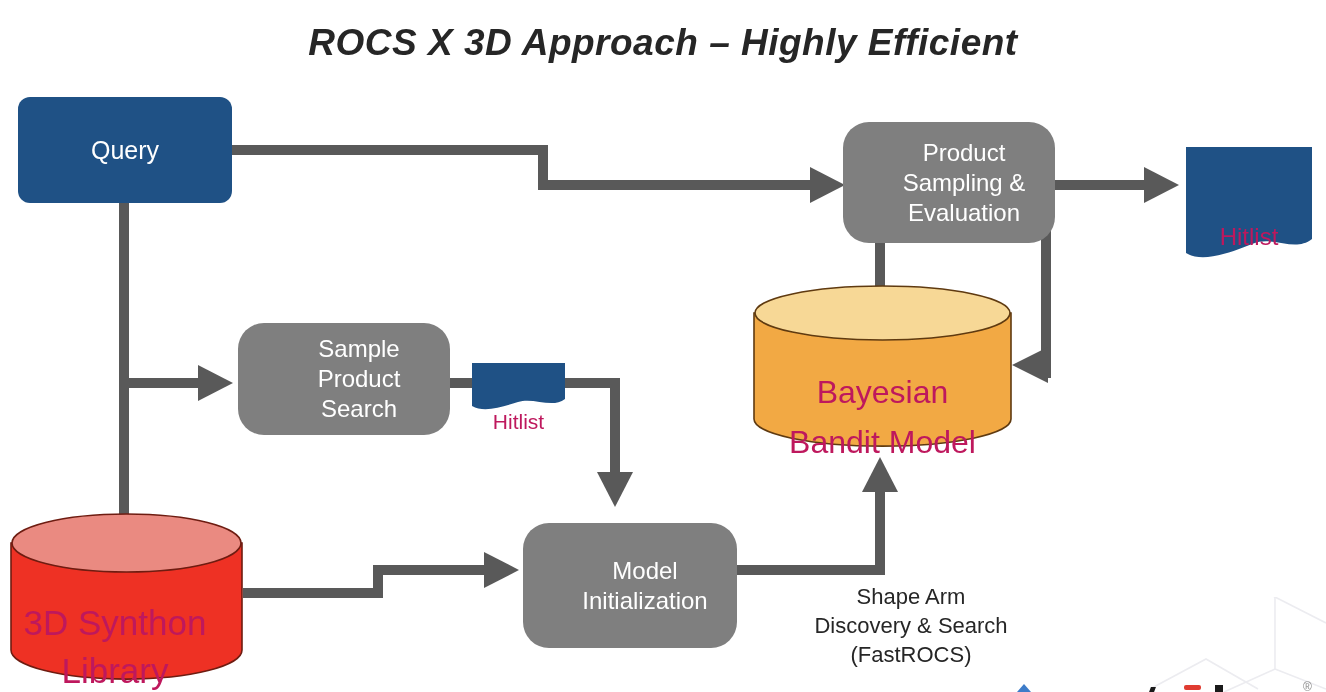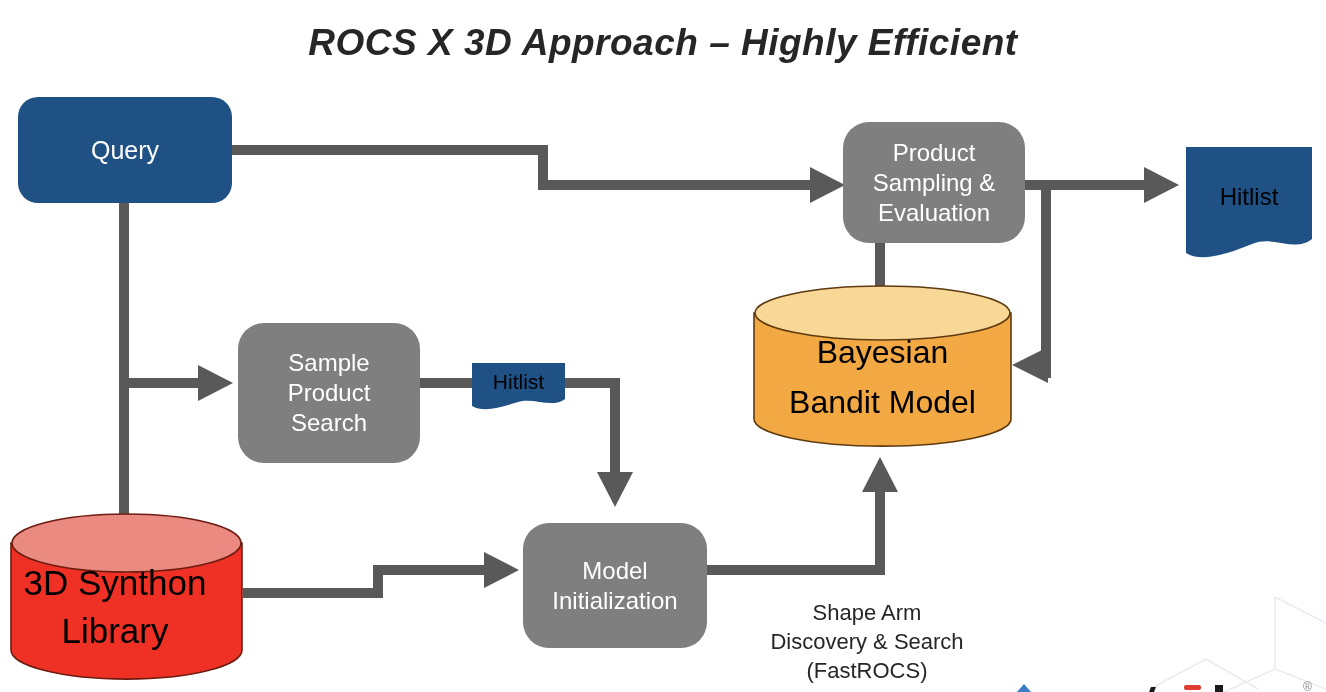--- a/index.html
+++ b/index.html
@@ -9,26 +9,26 @@
   }
   .title{
     position:absolute;left:0;top:22px;width:100%;text-align:center;
     font-size:37px;font-weight:bold;color:var(--text_dark);letter-spacing:0.5px;font-style:italic;
   }
   .label{white-space:pre-line;text-align:center;}
   .box{
     position:absolute;display:flex;align-items:center;justify-content:center;
     color:#fff;
   }
-  .box.blue{background:var(--blue);border-radius:20px;font-size:25px;}
-  .box.gray{background:var(--gray);border-radius:26px;font-size:24px;line-height:30px;}
+  .box.blue{background:var(--blue);border-radius:12px;font-size:25px;}
+  .box.gray{background:var(--gray);border-radius:26px;font-size:24px;line-height:30px;padding-left:30px;}
   .shape-node{position:absolute;}
   .shape-node svg{position:absolute;left:0;top:0;}
   .shape-node .label{
-    position:absolute;left:0;width:100%;color:#000000;
+    position:absolute;left:0;width:100%;color:#be185d;margin-top:40px;
   }
   #hitlist-top .label{top:36px;font-size:24px;}
   #hitlist-mid .label{top:7px;font-size:21px;}
   #bayesian .label{top:42px;font-size:32px;line-height:50px;}
   #synthon .label{top:46px;font-size:35px;line-height:48px;}
   .annotation{
     position:absolute;color:var(--text_dark);font-size:22px;line-height:29px;
   }
   svg.overlay{position:absolute;left:0;top:0;}
   .frag{position:absolute;}
@@ -90,21 +90,21 @@
 Evaluation</span>
   </div>
 
   <div class="shape-node" id="hitlist-top" style="left:1186px;top:147px;width:126px;height:120px;">
     <svg width="126" height="120" viewBox="0 0 126 120">
       <path d="M0 0 H126 V92 C108 106 88 88 66 97 C44 106 16 116 0 106 Z" fill="var(--blue)"></path>
     </svg>
     <div class="label">Hitlist</div>
   </div>
 
-  <div class="box gray" style="left:238px;top:323px;width:182px;height:140px;">
+  <div class="box gray" style="left:238px;top:323px;width:182px;height:112px;">
     <span class="label">Sample
 Product
 Search</span>
   </div>
 
   <div class="shape-node" id="hitlist-mid" style="left:472px;top:363px;width:93px;height:50px;">
     <svg width="93" height="50" viewBox="0 0 93 50">
       <path d="M0 0 H93 V36 C80 46 62 34 46 39 C30 44 12 50 0 43 Z" fill="var(--blue)"></path>
     </svg>
     <div class="label">Hitlist</div>
@@ -126,17 +126,17 @@
 
   <div class="shape-node" id="synthon" style="left:10px;top:513px;width:210px;height:167px;">
     <svg width="233" height="167" viewBox="0 0 233 167">
       <path d="M1 30 V137 A115 29 0 0 0 232 137 V30 Z" fill="var(--red_body)" stroke="var(--red_stroke)" stroke-width="1.6"></path>
       <ellipse cx="116.5" cy="30" rx="114.5" ry="29" fill="var(--red_top)" stroke="var(--red_stroke)" stroke-width="1.6"></ellipse>
     </svg>
     <div class="label">3D Synthon
 Library</div>
   </div>
 
-  <div class="annotation label" style="left:742px;top:582px;width:250px;margin-top:16px;">Shape Arm
+  <div class="annotation label" style="left:786px;top:582px;width:250px;">Shape Arm
 Discovery &amp; Search
 (FastROCS)</div>
 
 </div>
 
 </body></html>

